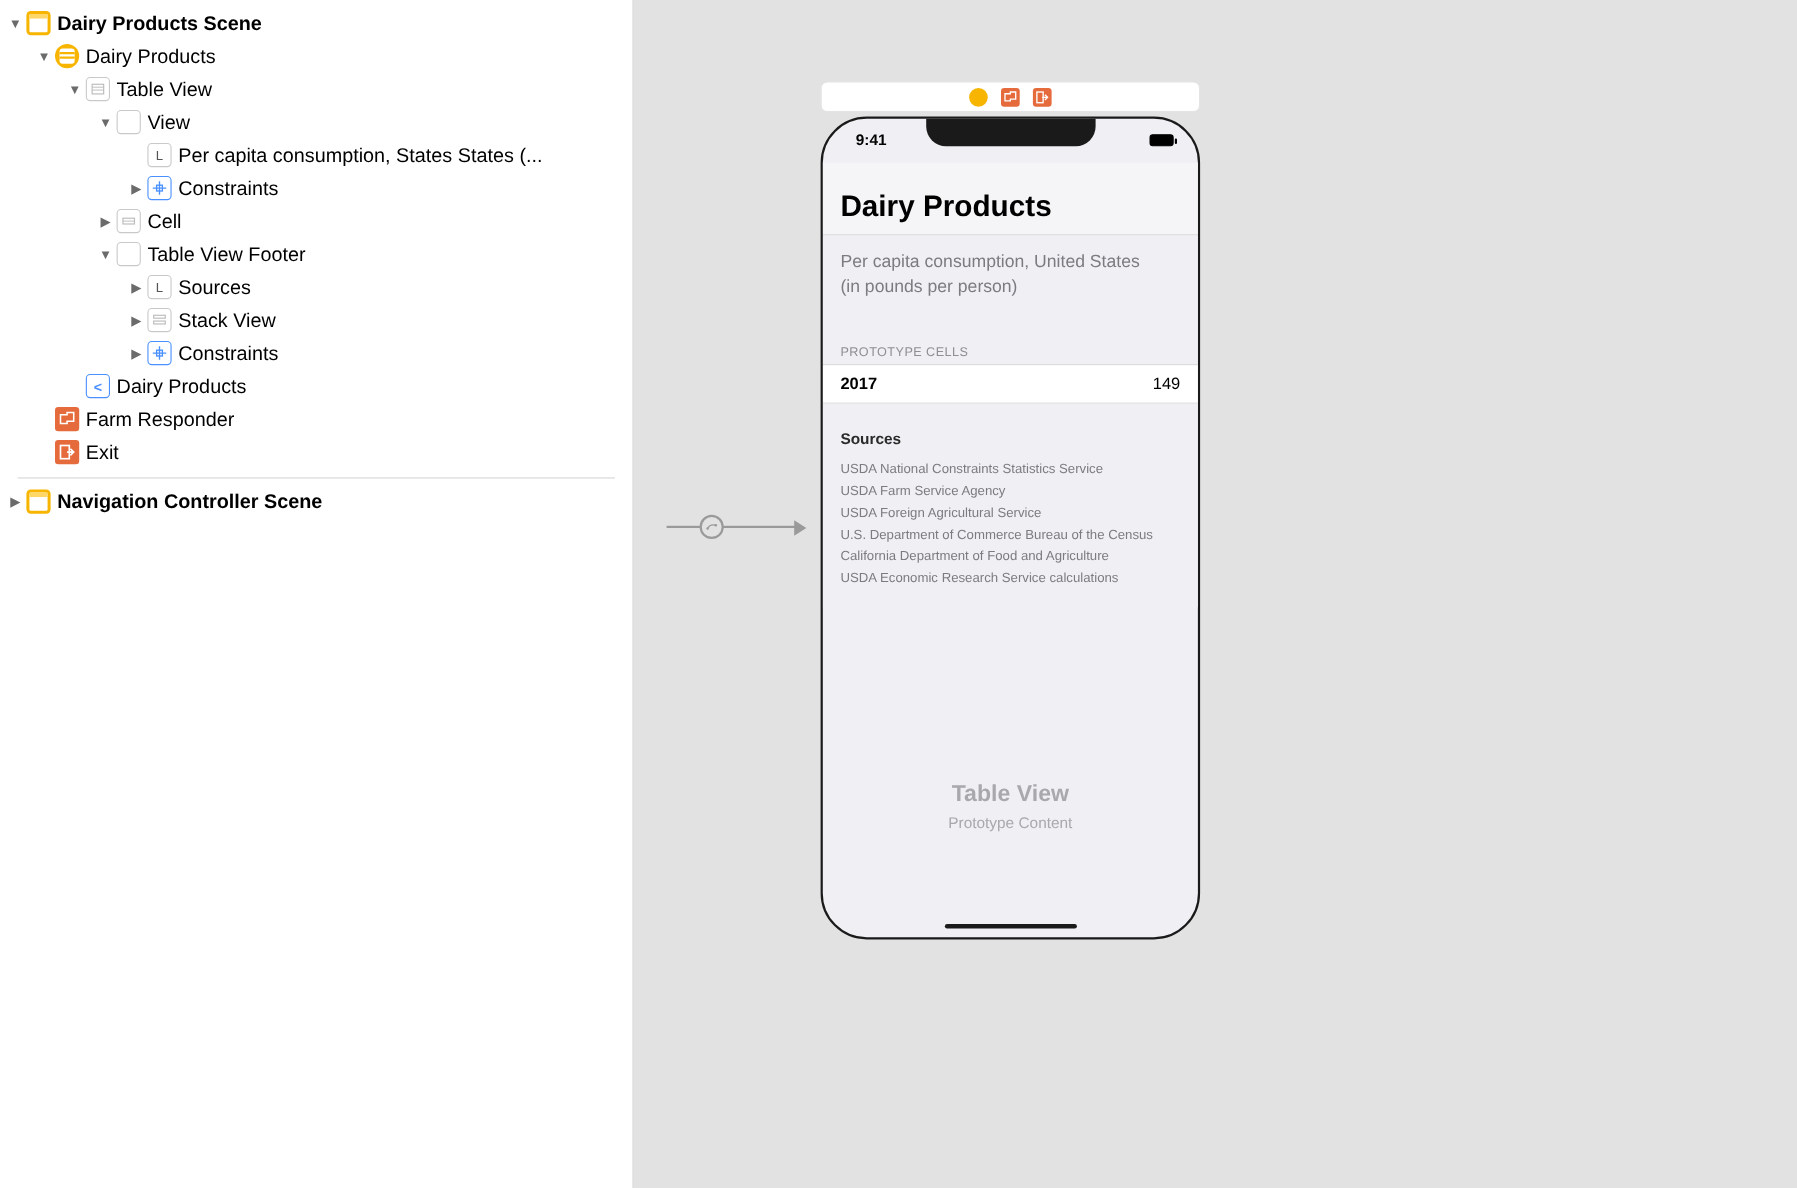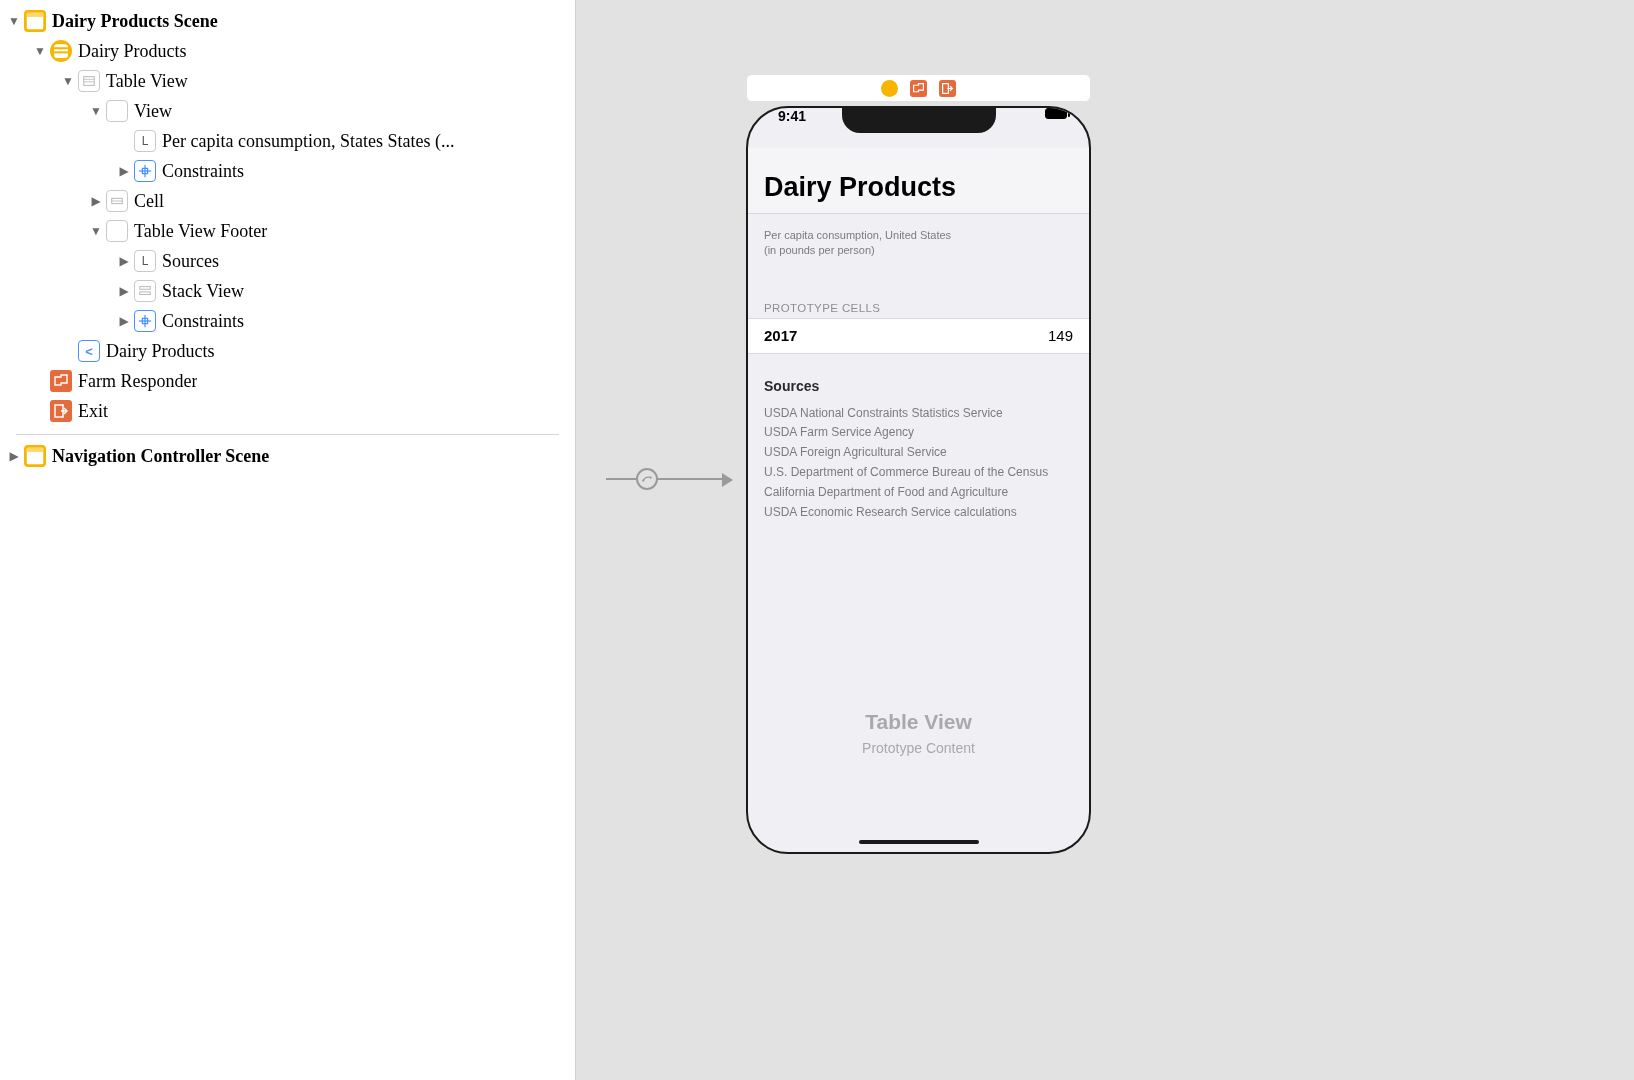--- a/index.html
+++ b/index.html
@@ -70,21 +70,21 @@
     width: 22px; height: 22px;
     border-radius: 3px;
   }
   .icon-first-responder svg { width:16px; height:16px;}
   .icon-exit {
     background: #e56a3c;
     width: 22px; height: 22px;
     border-radius: 3px;
   }
   .icon-exit svg { width:16px; height:16px; }
-  .tree-label { white-space: nowrap; overflow: hidden; text-overflow: ellipsis; font-family: Liberation Serif, serif; }
+  .tree-label { white-space: nowrap; overflow: hidden; text-overflow: ellipsis; }
   .tree-row.bold .tree-label { font-weight: 600; }
   .separator {
     height: 1px;
     background: #d6d6d6;
     margin: 8px 16px 6px 16px;
   }
 
   
   .canvas {
     flex: 1;
@@ -156,21 +156,21 @@
     top: -2px; left: 50%;
     transform: translateX(-50%);
     width: 154px; height: 27px;
     background: #1a1a1a;
     border-bottom-left-radius: 18px;
     border-bottom-right-radius: 18px;
   }
   .status-bar {
     height: 40px;
     display: flex;
-    align-items: flex-start;
+    align-items: center;
     justify-content: space-between;
     padding: 0 22px 2px 30px;
     font-size: 14px;
     font-weight: 600;
   }
   .battery {
     width: 22px; height: 11px;
     border: 1.4px solid #000;
     border-radius: 3px;
     position: relative;
@@ -188,21 +188,21 @@
   .large-title {
     font-size: 27px;
     font-weight: 700;
     padding: 24px 16px 10px 16px;
     background: #f5f5f7;
   }
   .hairline { height:1px; background:#d9d9d9; }
 
   .subtitle {
     padding: 14px 16px 4px 16px;
-    font-size: 11px;
+    font-size: 16px;
     color: #7b7b80;
     line-height: 1.35;
     background: #efeff4;
   }
 
   .section-header {
     padding: 40px 0 4px 16px;
     font-size: 11.5px;
     letter-spacing: 0.4px;
     color: #8e8e93;

